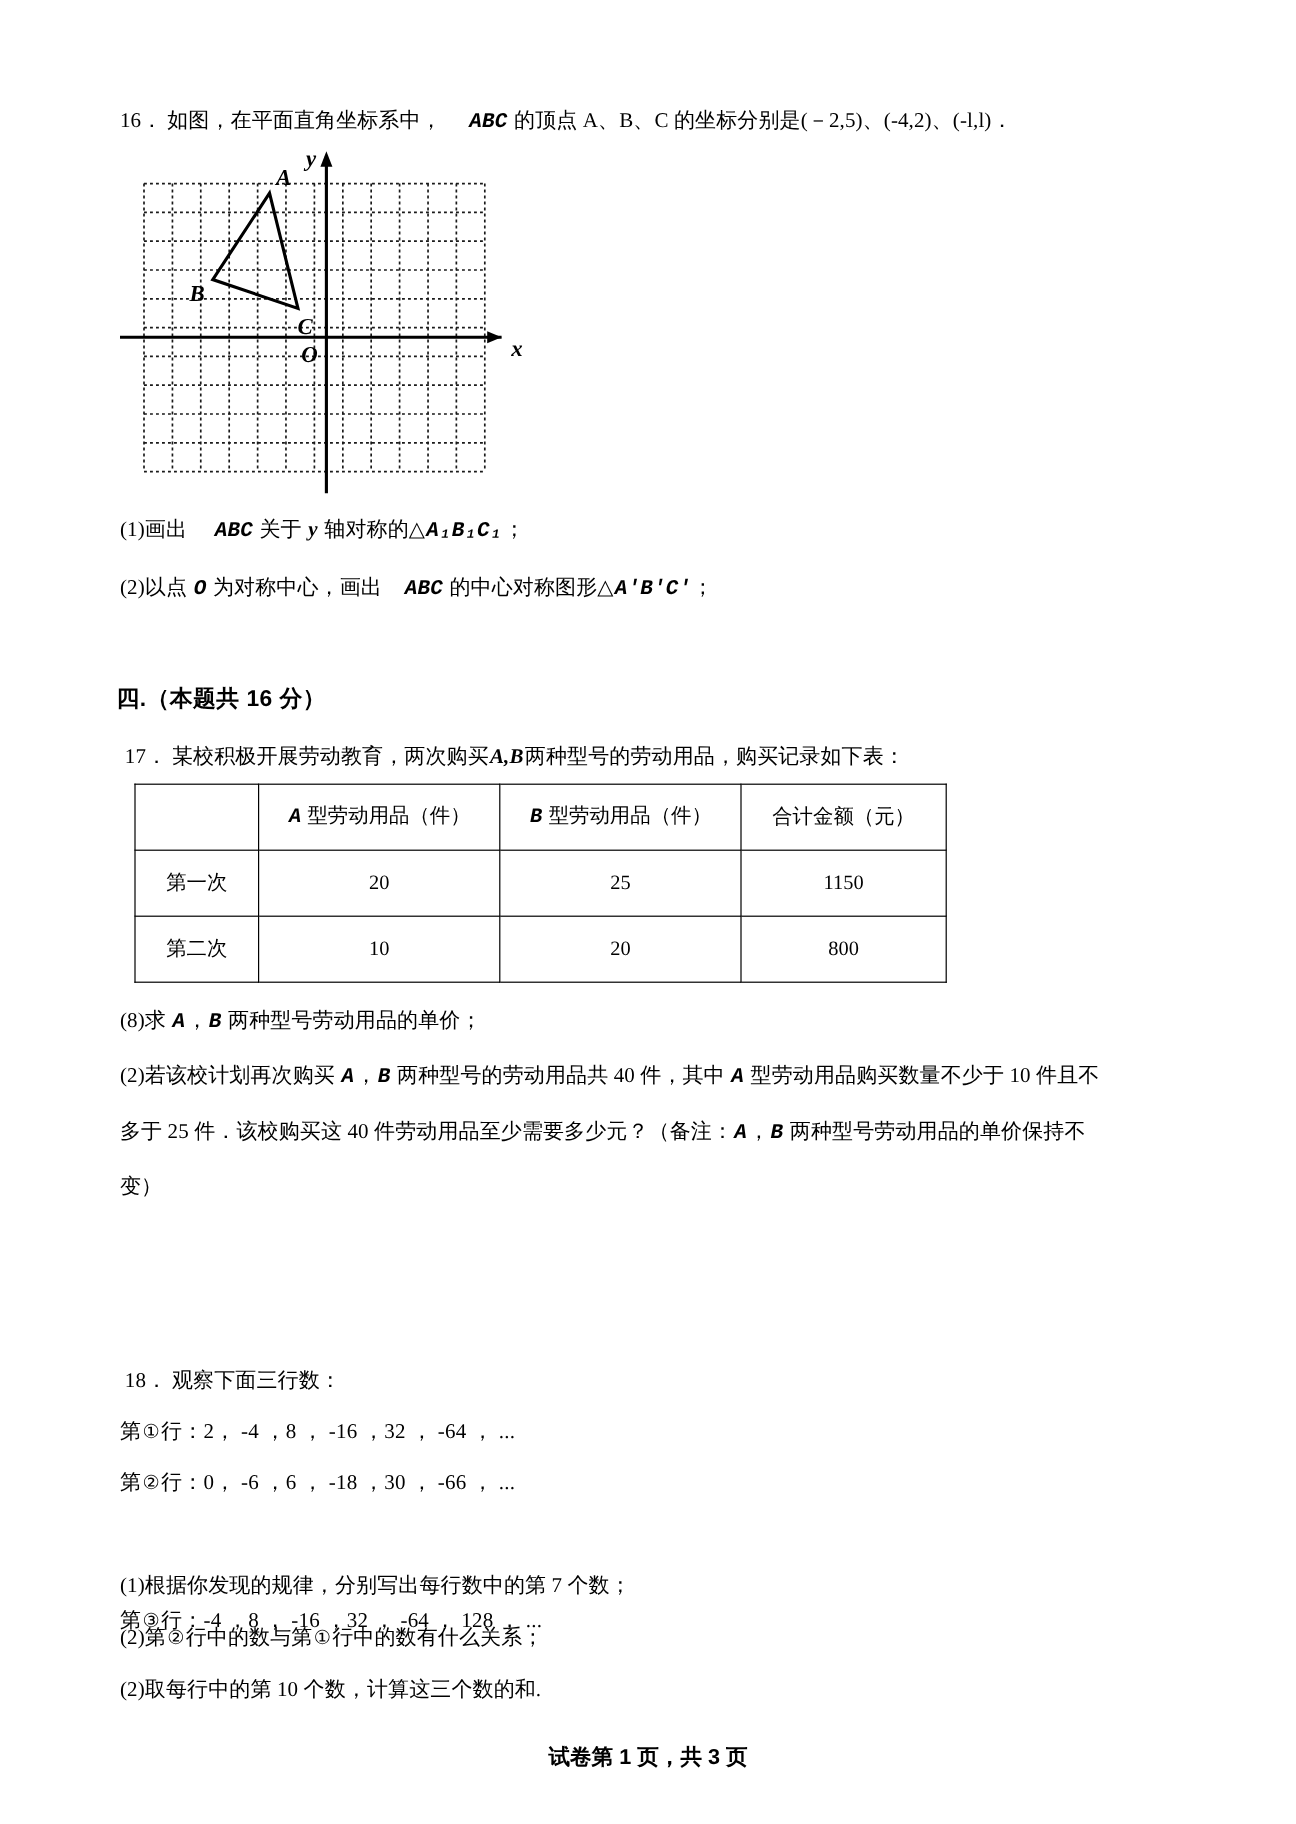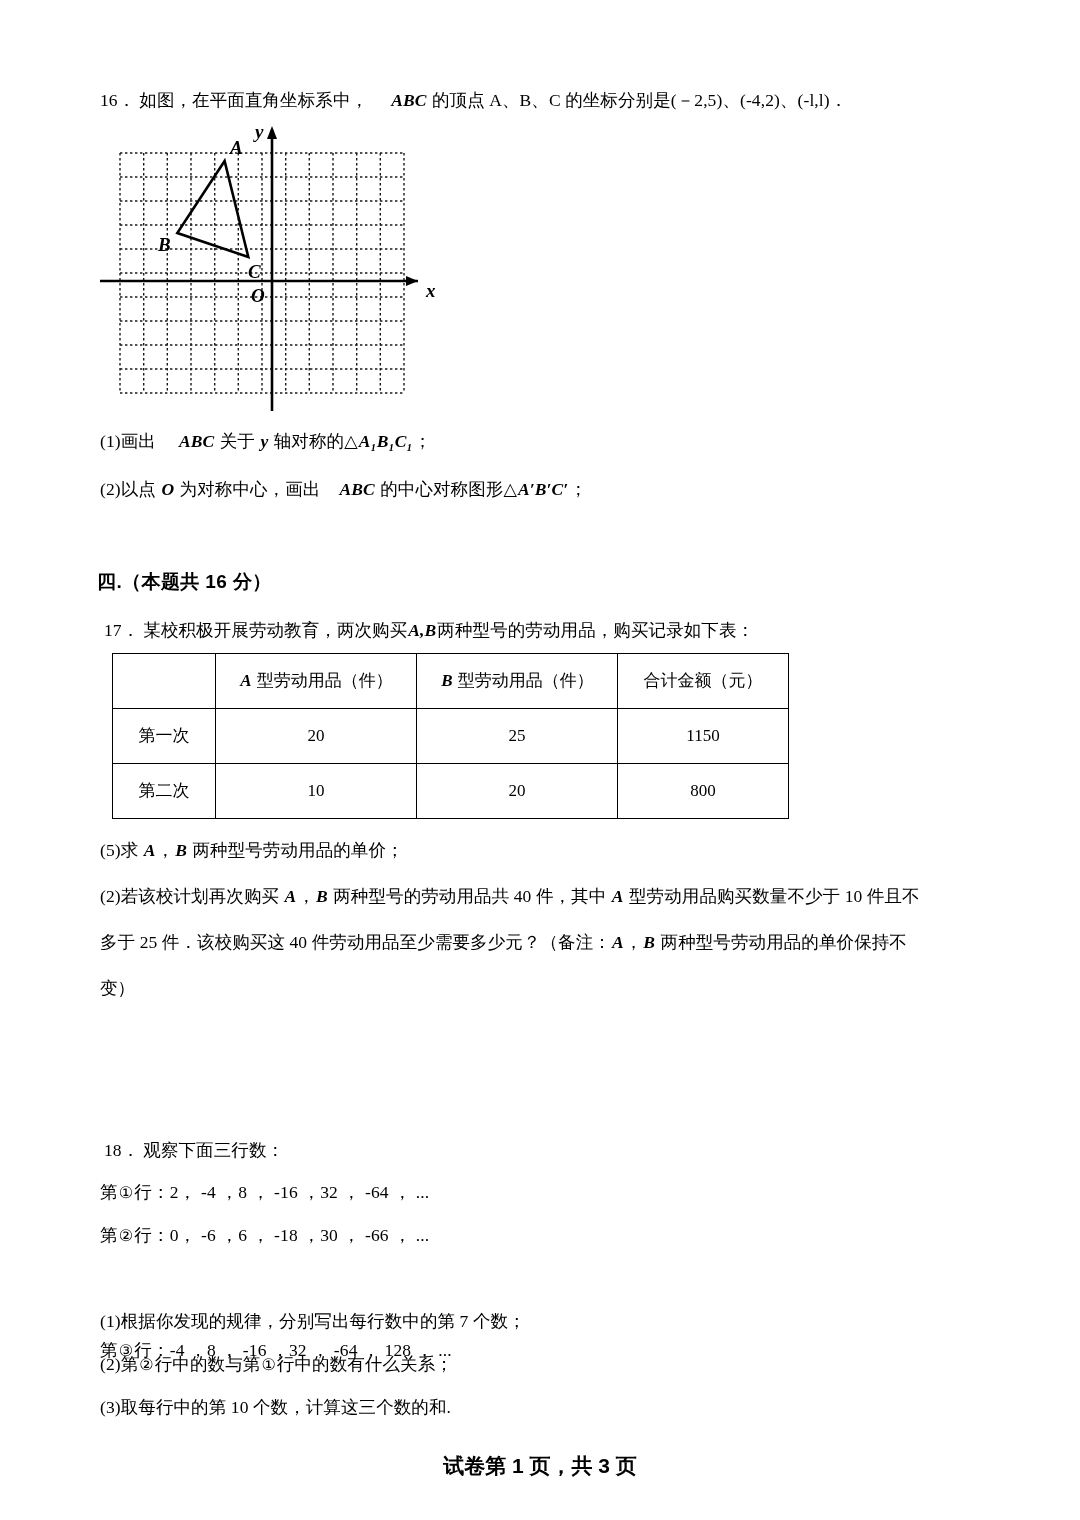--- a/index.html
+++ b/index.html
@@ -26,21 +26,21 @@
   
   .q-line {
     position: absolute;
     font-size: 17.5px;
     line-height: 1.45;
     letter-spacing: 0.1px;
     white-space: nowrap;
   }
   .num { margin-right: 4px; }
   .mi {
-    font-family: Liberation Serif, serif;
+    font-family: Liberation Mono, monospace;
     font-style: italic;
     font-weight: 600;
     padding: 0 1px;
   }
   .mb {
     font-style: italic;
     font-weight: 700;
     padding: 0 1px;
   }
   .section-head {
@@ -97,21 +97,21 @@
     padding: 0 1px;
   }
 
   
   .footer {
     position: absolute;
     left: 0;
     top: 1452px;
     width: 1080px;
     text-align: center;
-    font-size: 21px;
+    font-size: 18px;
     font-weight: 700;
     font-family: "Liberation Sans", "DejaVu Sans", sans-serif;
   }
 </style>
 </head>
 <body>
 
 <div class="page">
 
   <div class="q-line" style="left:100px; top:88px;">
@@ -204,21 +204,21 @@
       <tr>
         <td>第二次</td>
         <td>10</td>
         <td>20</td>
         <td>800</td>
       </tr>
     </tbody>
   </table>
 
   <div class="q-line" style="left:100px; top:838px;">
-    <span>(5)求 </span><span class="mi">A</span><span>，</span><span class="mi">B</span><span> 两种型号劳动用品的单价；</span>
+    <span>(8)求 </span><span class="mi">A</span><span>，</span><span class="mi">B</span><span> 两种型号劳动用品的单价；</span>
   </div>
 
   <div class="q-line" style="left:100px; top:884px;">
     <span>(2)若该校计划再次购买 </span><span class="mi">A</span><span>，</span><span class="mi">B</span><span> 两种型号的劳动用品共 40 件，其中 </span><span class="mi">A</span><span> 型劳动用品购买数量不少于 10 件且不</span>
   </div>
 
   <div class="q-line" style="left:100px; top:930px;">
     <span>多于 25 件．该校购买这 40 件劳动用品至少需要多少元？（备注：</span><span class="mi">A</span><span>，</span><span class="mi">B</span><span> 两种型号劳动用品的单价保持不</span>
   </div>
 
@@ -239,17 +239,17 @@
   <div class="seq-line" style="left:100px; top:1338px;">
     <span>第</span><span class="circled">③</span><span>行：</span><span>-4 ，8 ，  -16 ，32 ，  -64 ，  128 ，  ...</span>
   </div>
 
   <div class="q-line" style="left:100px; top:1309px;">(1)根据你发现的规律，分别写出每行数中的第 7 个数；</div>
 
   <div class="q-line" style="left:100px; top:1352px;">
     <span>(2)第</span><span class="circled">②</span><span>行中的数与第</span><span class="circled">①</span><span>行中的数有什么关系；</span>
   </div>
 
-  <div class="q-line" style="left:100px; top:1395px;">(3)取每行中的第 10 个数，计算这三个数的和.</div>
+  <div class="q-line" style="left:100px; top:1395px;">(2)取每行中的第 10 个数，计算这三个数的和.</div>
 
   <div class="footer">试卷第 1 页，共 3 页</div>
 
 </div>
 
 </body></html>

